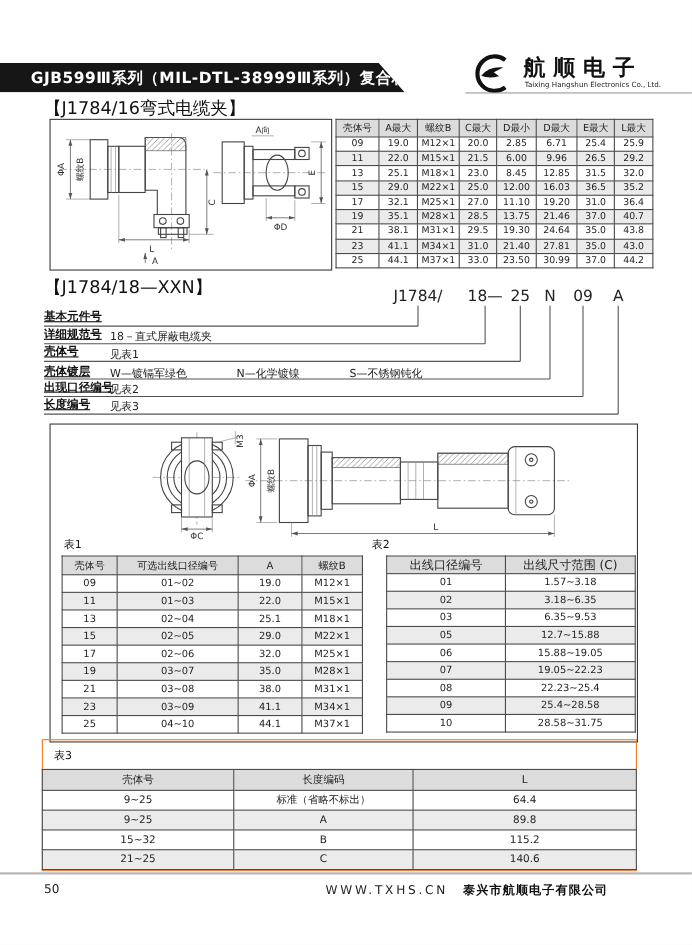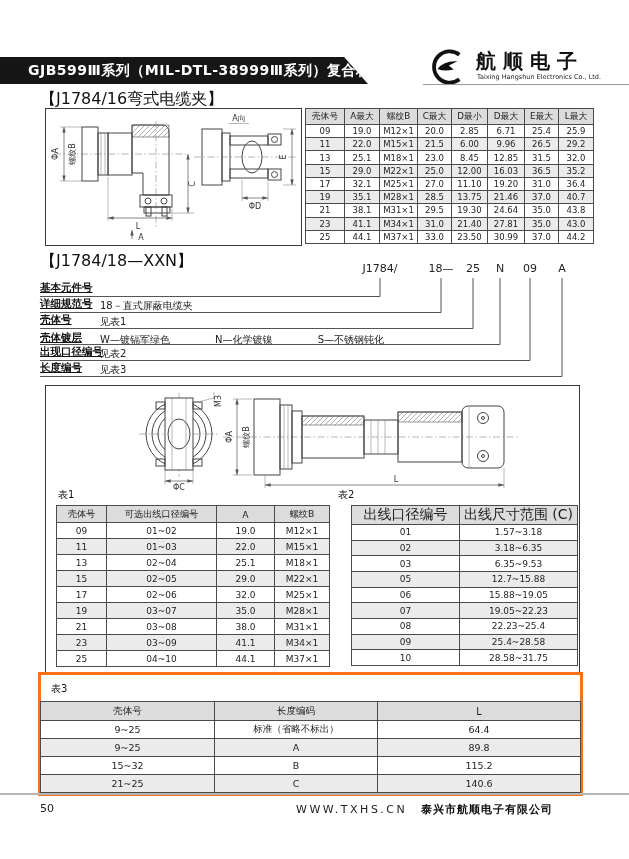--- a/index.html
+++ b/index.html
@@ -28,35 +28,35 @@
   .t16{position:absolute;left:305px;top:108px;width:288px;height:136px;font-size:8.5px;}
   .t16 th{height:15px;font-size:8.8px;}
   .t16 td{height:12px;}
 
   .boxA{position:absolute;left:45px;top:385px;width:533px;height:288px;border:1.5px solid #3a3a3a;}
   .cap{position:absolute;font-size:10px;color:#111;}
   .t1{position:absolute;left:10px;top:119px;width:273px;height:161px;font-size:9px;}
   .t1 th{height:16px;font-size:9.2px;}
   .t1 td{height:15px;}
   .t2{position:absolute;left:305px;top:119px;width:226px;height:161px;font-size:9px;}
-  .t2 th{height:15px;font-size:14px;}
+  .t2 th{height:15px;font-size:11px;}
   .t2 td{height:13px;}
 
-  .box3{position:absolute;left:38px;top:672px;width:539px;height:118px;border:3px solid #f97316;}
+  .box3{position:absolute;left:38px;top:672px;width:539px;height:118px;border:1px solid #f97316;}
   .t3{position:absolute;left:-1px;top:26px;width:540px;height:92px;font-size:9.5px;}
   .t3 th{height:18px;font-size:9.6px;}
   .t3 td{height:16px;}
 
   
   .d1box{position:absolute;left:45px;top:108px;width:255px;height:136px;border:1.5px solid #3a3a3a;}
 
   
   .pnb{position:absolute;left:40px;top:262px;width:552px;height:118px;}
   .pnb svg{position:absolute;left:0;top:0;}
-  .code{position:absolute;top:0;height:14px;font-size:11px;color:#222;transform:translateX(-50%);white-space:nowrap;}
+  .code{position:absolute;top:0;height:14px;font-size:14px;color:#222;transform:translateX(-50%);white-space:nowrap;}
   .pnb-row{position:absolute;left:0;width:552px;height:16px;}
   .pnb-label{position:absolute;left:0;top:1px;font-size:10.5px;font-weight:bold;color:#111;white-space:nowrap;text-decoration:underline;}
   .pnb-val{position:absolute;left:60px;top:2.5px;font-size:10px;color:#222;white-space:nowrap;}
   .pnb-val span{margin-right:42px;}
 
   
   .foot-rule{position:absolute;left:0;top:793px;width:629px;height:0;border-top:2px solid #b5b5b5;}
   .foot-page{position:absolute;left:40px;top:802px;font-size:11px;color:#222;}
   .foot-web{position:absolute;left:296px;top:803px;font-size:11px;letter-spacing:2.5px;color:#222;}
   .foot-co{position:absolute;left:421px;top:802px;font-size:11px;font-weight:bold;color:#111;letter-spacing:1px;}

